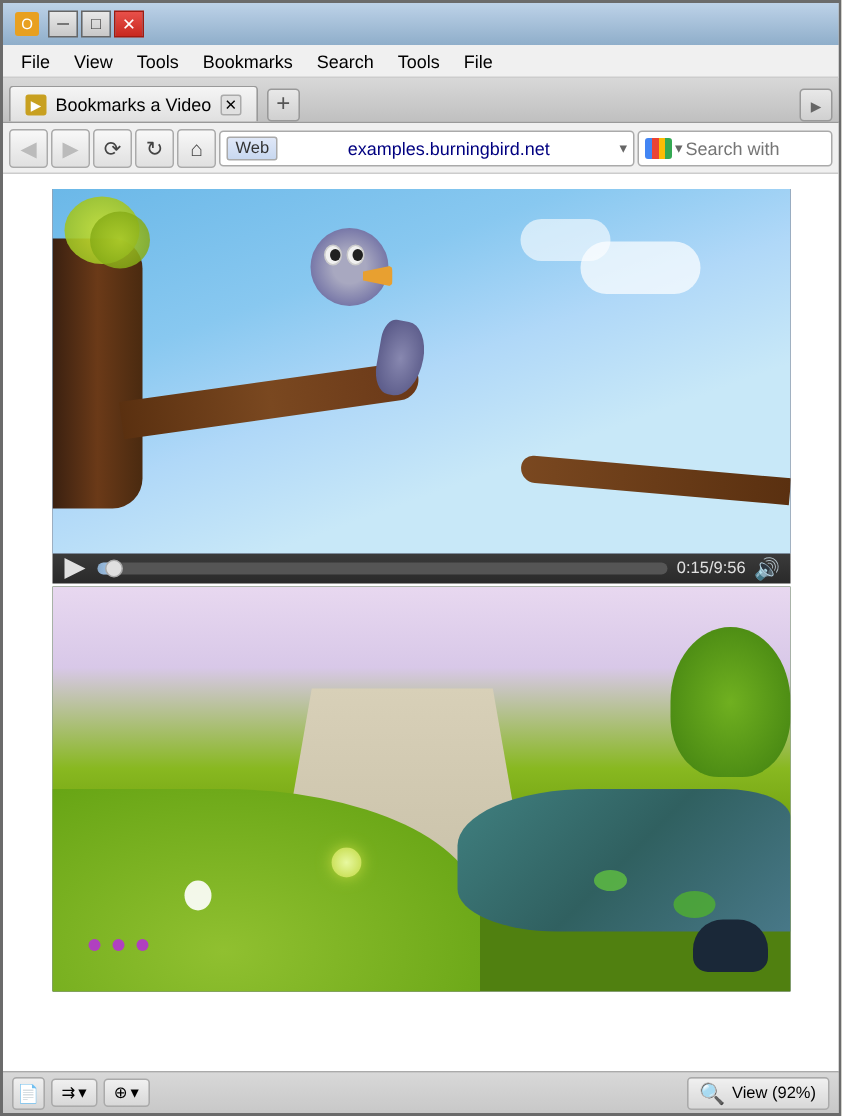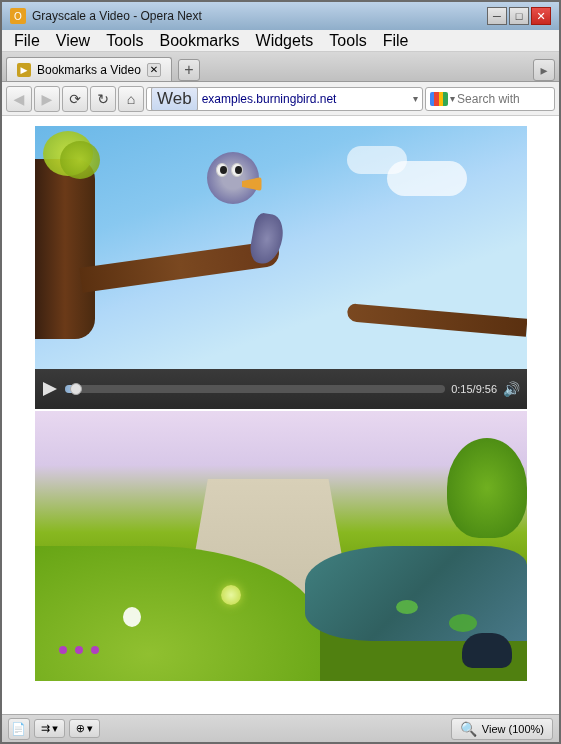--- a/index.html
+++ b/index.html
@@ -76,21 +76,21 @@
       background: #f0f0f0;
       height: 22px;
       display: flex;
       align-items: center;
       padding: 0 4px;
       border-bottom: 1px solid #ccc;
     }
     .menu-item {
       padding: 2px 8px;
       cursor: pointer;
-      font-size: 16px;
+      font-size: 12px;
       color: #000;
       text-align: right;
     }
 
     
     .tab-bar {
       background: linear-gradient(to bottom, #d8d8d8, #c0c0c0);
       height: 30px;
       display: flex;
       align-items: flex-end;
@@ -195,30 +195,31 @@
       border-radius: 3px;
       height: 24px;
       padding: 0 4px;
       gap: 4px;
     }
     .web-badge {
       background: linear-gradient(to bottom, #e0e8f8, #c8d8f0);
       border: 1px solid #aaa;
       border-radius: 2px;
       padding: 1px 5px;
-      font-size: 17px;
+      font-size: 11px;
       color: #333;
     }
     .address-input {
       flex: 1;
       border: none;
       outline: none;
       font-size: 12px;
       color: #000080;
       background: transparent;
+      text-align: center;
     }
     .address-dropdown {
       font-size: 10px;
       color: #666;
       cursor: pointer;
     }
     .search-bar-wrapper {
       display: flex;
       align-items: center;
       background: white;
@@ -440,21 +441,21 @@
       top: 20px;
       width: 60px;
       height: 28px;
       background: rgba(255,255,255,0.6);
       border-radius: 40px;
     }
 
     
     .video-controls {
       width: 492px;
-      height: 40px;
+      height: 20px;
       background: linear-gradient(to bottom, #3a3a3a, #2a2a2a);
       display: flex;
       align-items: center;
       padding: 0 6px;
       gap: 6px;
     }
     .play-btn {
       width: 18px;
       height: 18px;
       display: flex;
@@ -682,34 +683,33 @@
   </style>
 </head>
 <body>
 
 <div class="window">
 
   <div class="title-bar">
     <div class="title-bar-icon">
       <span>O</span>
     </div>
-    <span class="title-bar-text">Grayscale a Video - Opera Next</span>
     <div class="title-bar-buttons">
       <div class="tb-btn">─</div>
       <div class="tb-btn">□</div>
       <div class="tb-btn close">✕</div>
     </div>
   </div>
 
   <div class="menu-bar">
     <div class="menu-item">File</div>
     <div class="menu-item">View</div>
     <div class="menu-item">Tools</div>
     <div class="menu-item">Bookmarks</div>
-    <div class="menu-item">Widgets</div>
+    <div class="menu-item">Search</div>
     <div class="menu-item">Tools</div>
     <div class="menu-item">File</div>
   </div>
 
   <div class="tab-bar">
     <div class="tab">
       <div class="tab-icon">▶</div>
       <span>Bookmarks a Video</span>
       <div class="tab-close">✕</div>
     </div>
@@ -803,18 +803,18 @@
         <span>▾</span>
       </div>
       <div class="status-speed">
         <span>⊕</span>
         <span>▾</span>
       </div>
     </div>
     <div class="status-right">
       <div class="zoom-btn">
         <span class="zoom-icon">🔍</span>
-        <span>View (100%)</span>
+        <span>View (92%)</span>
       </div>
     </div>
   </div>
 
 </div>
 
 </body></html>

